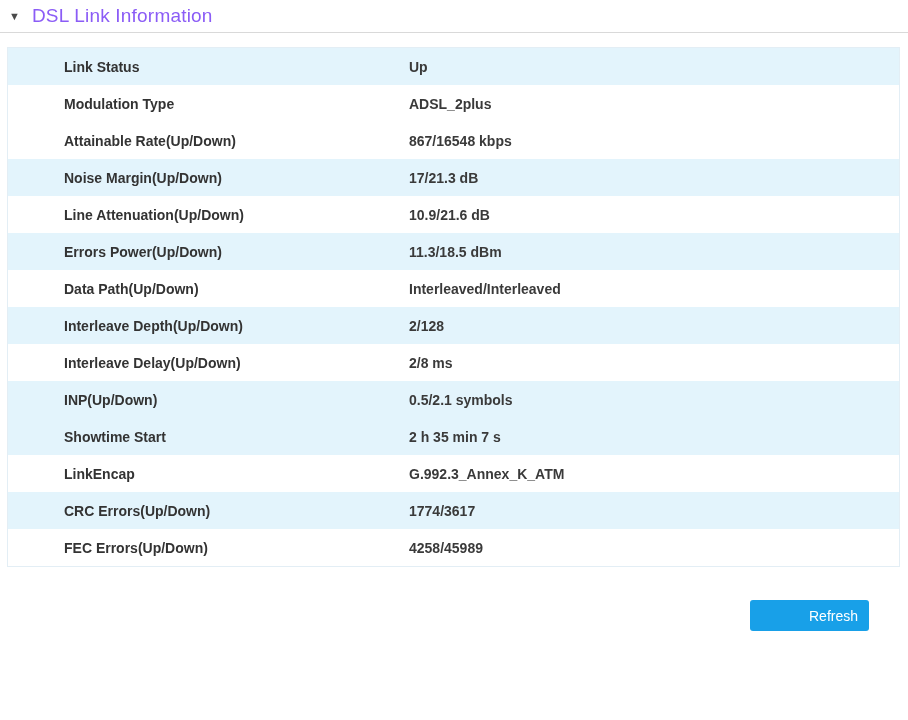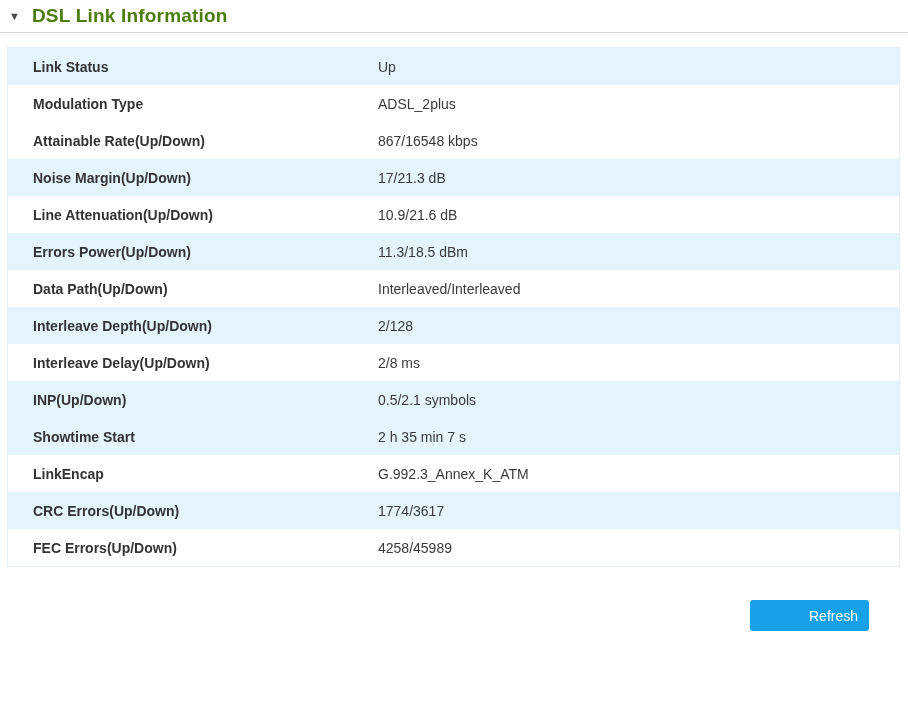--- a/index.html
+++ b/index.html
@@ -19,22 +19,22 @@
   }
   .collapse-icon {
     font-size: 11px;
     color: #4a4a4a;
     margin-right: 12px;
     line-height: 1;
     cursor: pointer;
   }
   .section-title {
     font-size: 19px;
-    font-weight: 700;
-    color: #4d7c0f;
+    font-weight: 400;
+    color: #8b5cf6;
     letter-spacing: 0.2px;
   }
   .header-divider {
     border: none;
     border-top: 1px solid #d9d9d9;
     width: 100%;
     height: 0;
   }
   
   .dsl-table {
@@ -47,24 +47,26 @@
     height: 37px;
     font-size: 14px;
   }
   .row.alt   { background: var(--row-alt, #e3f4fc); }
   .row.plain { background: #ffffff; }
   .row .label {
     flex: 0 0 370px;
     padding-left: 25px;
     font-weight: bold;
     color: #333333;
+    margin-left: 31px;
   }
   .row .value {
     flex: 1 1 auto;
     color: #3a3a3a;
+    font-weight: bold;
   }
   
   .footer-bar {
     display: flex;
     justify-content: flex-end;
     padding-right: 39px;
     margin-top: 33px;
   }
   .refresh-button {
     min-width: 119px;

